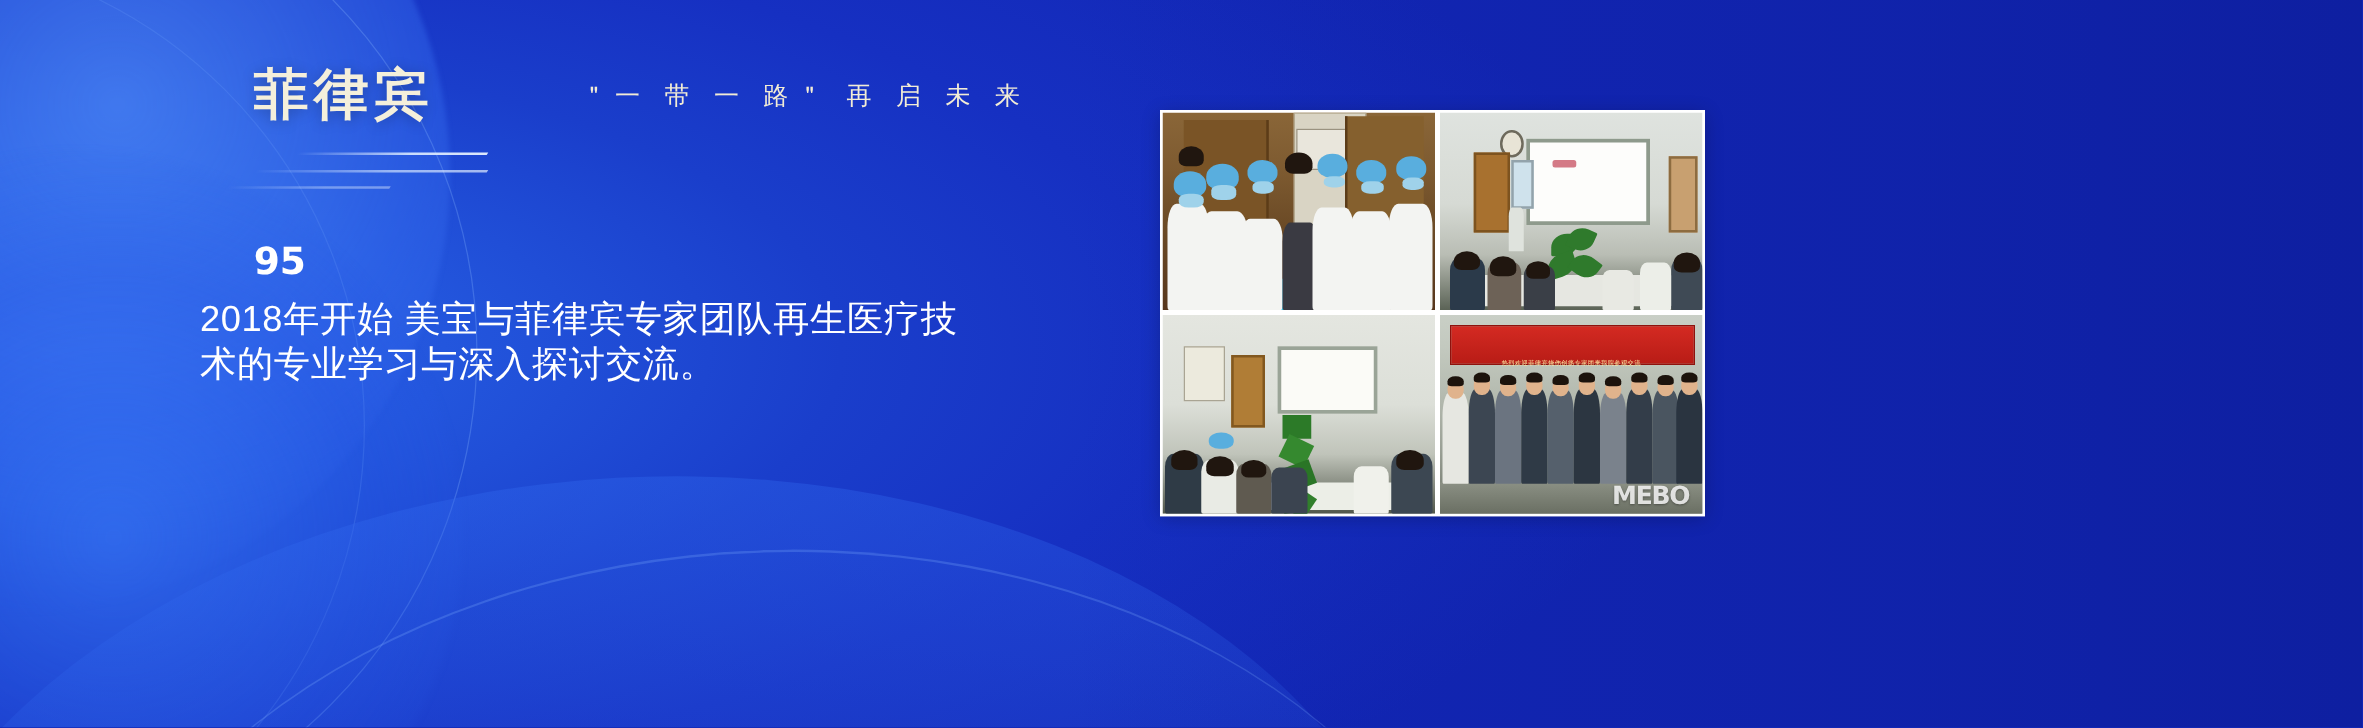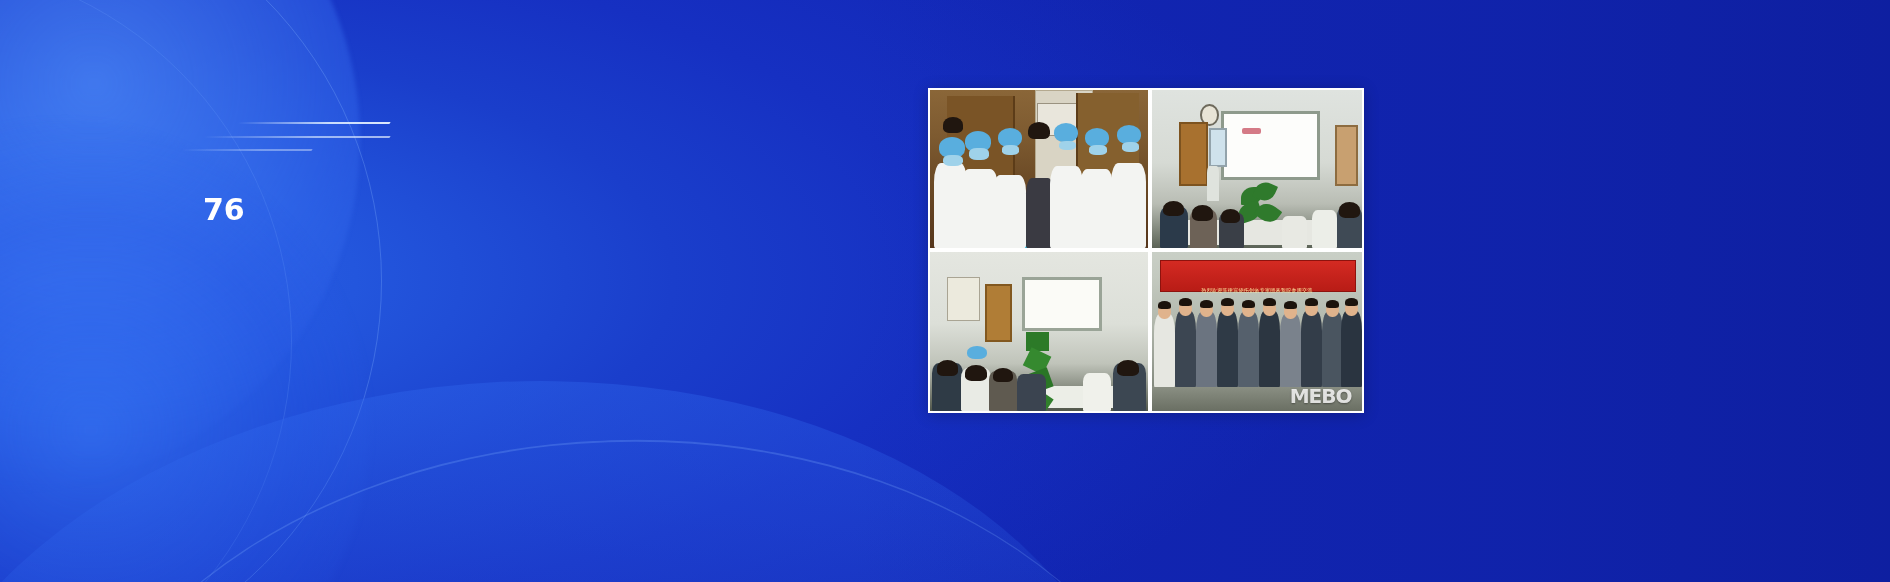--- a/index.html
+++ b/index.html
@@ -158,31 +158,35 @@
 <div class="slide">
 
   <div class="blob-a"></div>
   <div class="blob-b"></div>
   <div class="arc-1"></div>
   <div class="arc-2"></div>
   <div class="wave-bottom"></div>
   <div class="wave-bottom2"></div>
   <div class="dark-right"></div>
 
+  <div class="title">菲律宾</div>
   <div class="title-lines">
     <span class="tl1"></span>
     <span class="tl2"></span>
     <span class="tl3"></span>
   </div>
 
   <div class="subtitle">
+    <div class="sub-l2">＂一 带 一 路＂ 再 启 未 来</div>
   </div>
 
-  <div class="num">76</div>
+  <div class="num">95</div>
   <div class="para">
+    <div>2018年开始   美宝与菲律宾专家团队再生医疗技</div>
+    <div>术的专业学习与深入探讨交流。</div>
   </div>
 
   <div class="grid">
 
     <div class="cell p1">
       <div class="panelA"></div>
       <div class="door"></div>
       <div class="board"></div>
       <div class="panelB"></div>
       <div class="bed"></div>

